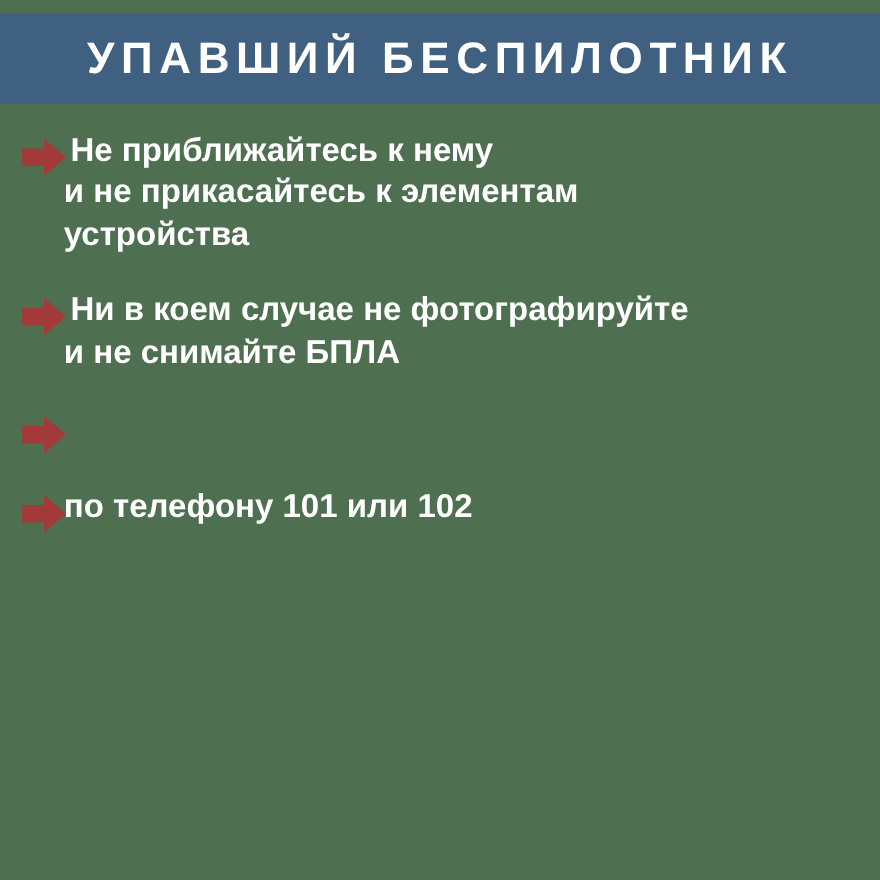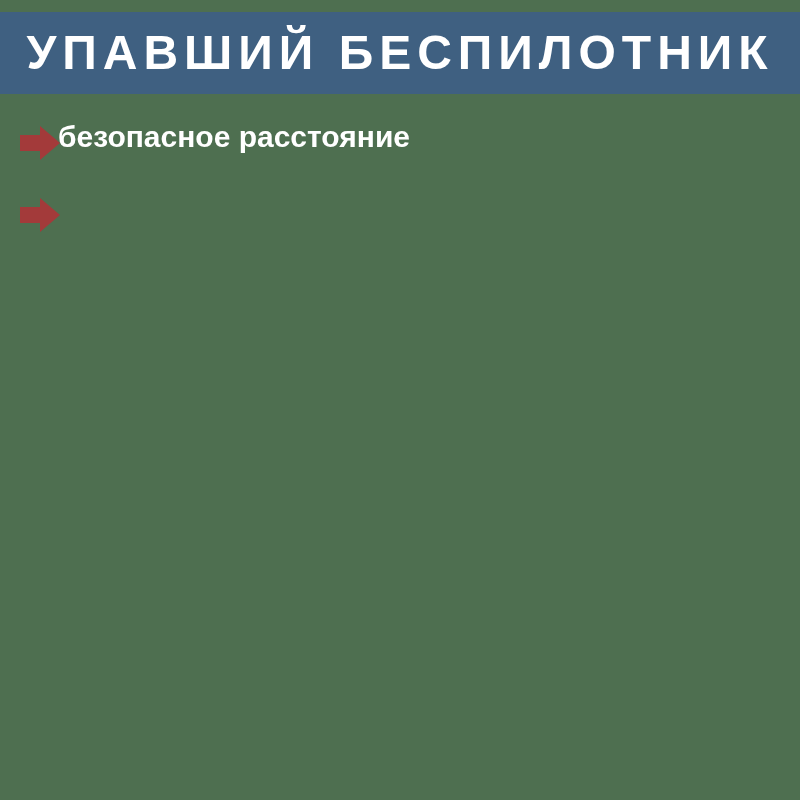--- a/index.html
+++ b/index.html
@@ -26,21 +26,21 @@
     top: 12px;
     width: 800px;
     height: 82px;
     background: #3f6081;
     display: flex;
     align-items: center;
     justify-content: center;
   }
   .header-title {
     color: #ffffff;
-    font-size: 48px;
+    font-size: 40px;
     font-weight: bold;
     letter-spacing: 6px;
     text-align: center;
     line-height: 1;
     white-space: nowrap;
     font-family: "Liberation Sans", sans-serif;
   }
   .tips {
     position: absolute;
     left: 0;
@@ -88,38 +88,61 @@
 <body>
 
 <div class="poster">
 
   <div class="header-band">
     <div class="header-title">УПАВШИЙ БЕСПИЛОТНИК</div>
   </div>
 
   <div class="tips">
 
-
+    <div class="tip">
+      <span class="arrow-icon">
+        <svg width="40" height="34" viewBox="0 0 40 34" xmlns="http://www.w3.org/2000/svg">
+          <polygon points="0,9 20,9 20,0 40,17 20,34 20,25 0,25" fill="#a33a3a"></polygon>
+        </svg>
+      </span>
+      <div class="tip-text">
+        <span class="line first">Не приближайтесь к нему</span>
+        <span class="line cont">и не прикасайтесь к элементам</span>
+        <span class="line cont">устройства</span>
+      </div>
+    </div>
 
     <div class="tip">
       <span class="arrow-icon">
         <svg width="40" height="34" viewBox="0 0 40 34" xmlns="http://www.w3.org/2000/svg">
           <polygon points="0,9 20,9 20,0 40,17 20,34 20,25 0,25" fill="#a33a3a"></polygon>
         </svg>
       </span>
       <div class="tip-text">
-        <span class="line cont">безопасное расстояние</span>
+        <span class="line first">Ни в коем случае не фотографируйте</span>
+        <span class="line cont">и не снимайте БПЛА</span>
       </div>
     </div>
 
     <div class="tip">
       <span class="arrow-icon">
         <svg width="40" height="34" viewBox="0 0 40 34" xmlns="http://www.w3.org/2000/svg">
           <polygon points="0,9 20,9 20,0 40,17 20,34 20,25 0,25" fill="#a33a3a"></polygon>
         </svg>
       </span>
       <div class="tip-text">
       </div>
     </div>
 
+    <div class="tip">
+      <span class="arrow-icon">
+        <svg width="40" height="34" viewBox="0 0 40 34" xmlns="http://www.w3.org/2000/svg">
+          <polygon points="0,9 20,9 20,0 40,17 20,34 20,25 0,25" fill="#a33a3a"></polygon>
+        </svg>
+      </span>
+      <div class="tip-text">
+        <span class="line cont">по телефону 101 или 102</span>
+      </div>
+    </div>
+
 
   </div>
 </div>
 
 </body></html>

